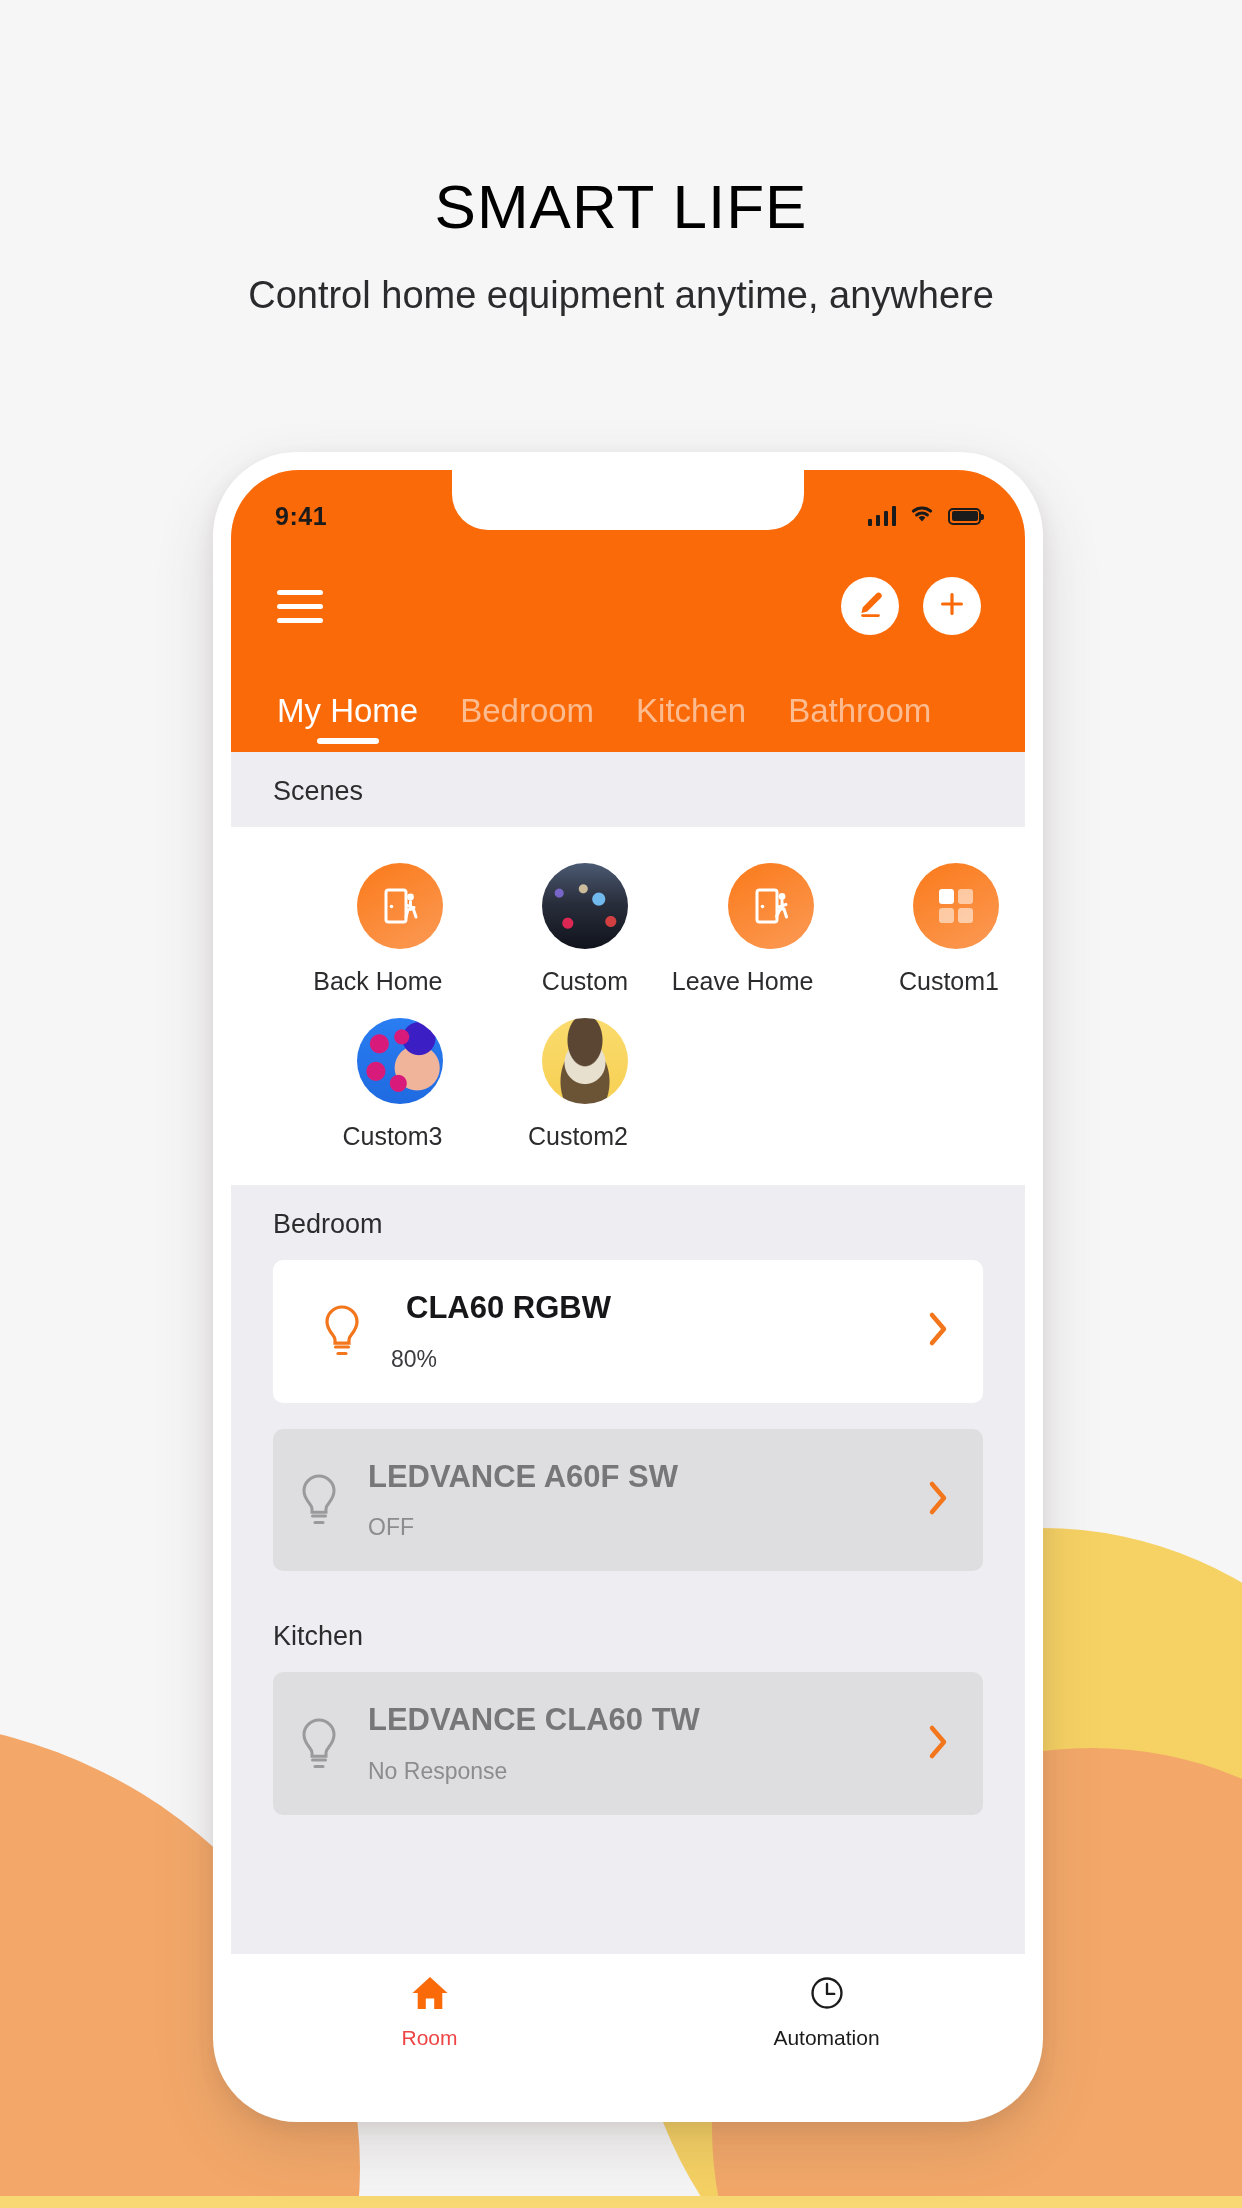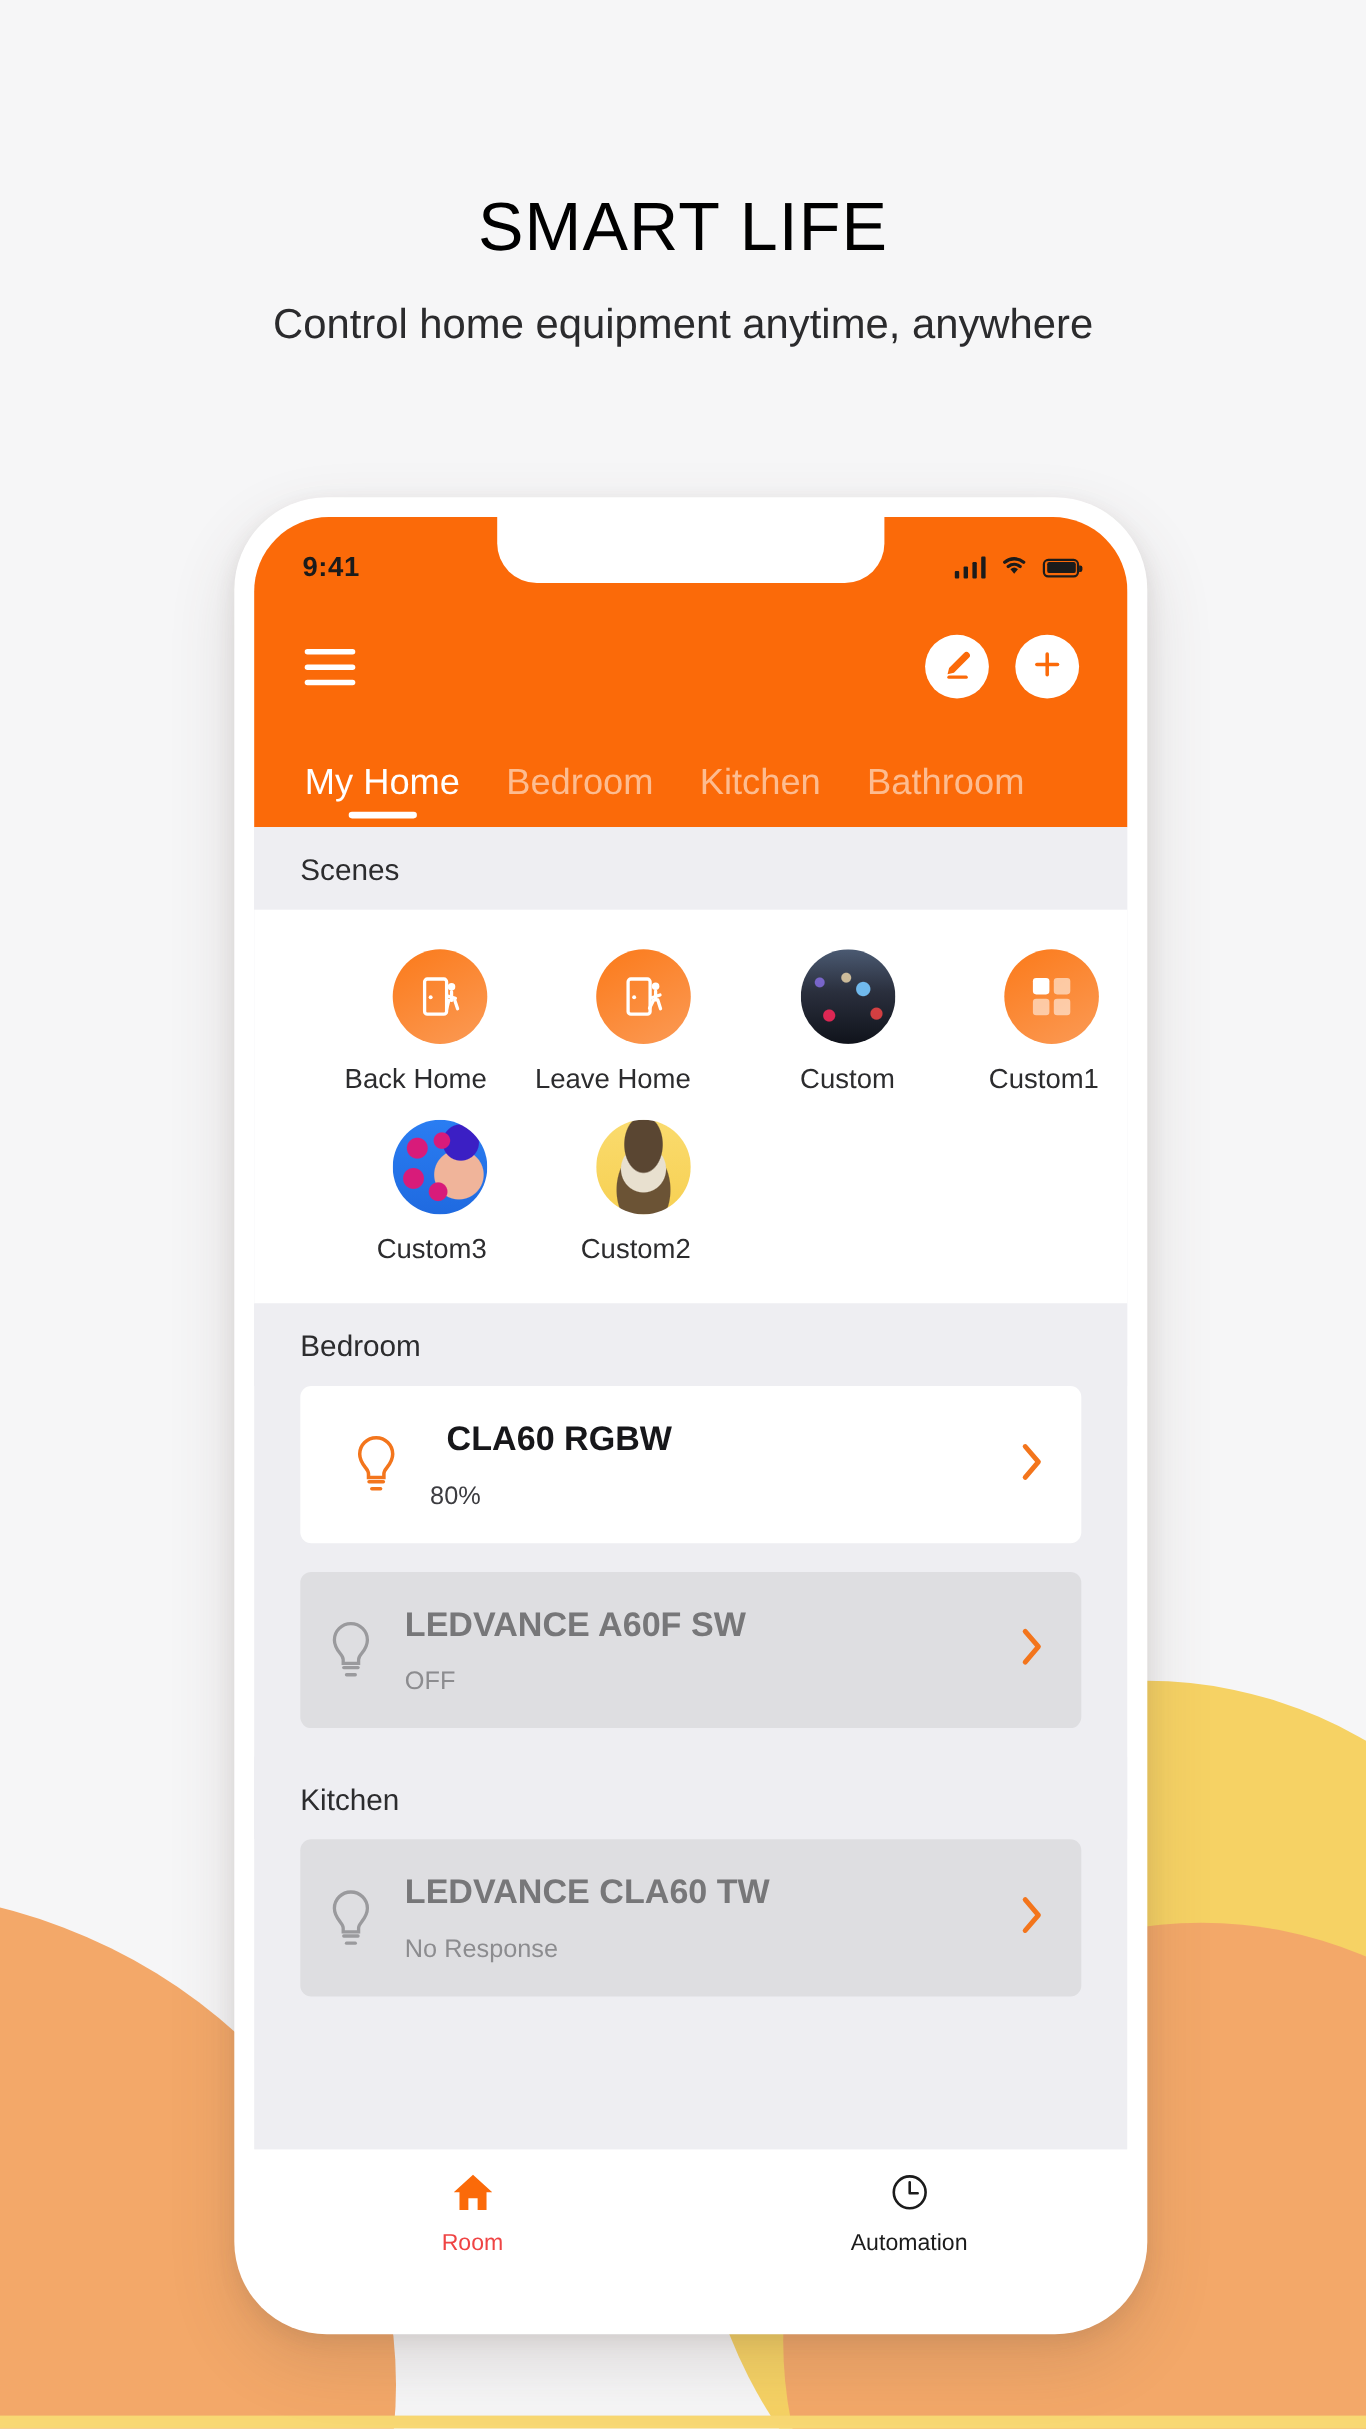--- a/index.html
+++ b/index.html
@@ -308,34 +308,34 @@
                   <rect x="12" y="10" width="20" height="32" rx="2.5" fill="none" stroke="#fff" stroke-width="3"></rect>
                   <circle cx="17.5" cy="26.5" r="1.8" fill="#fff"></circle>
                   <circle cx="36.5" cy="17" r="3.4" fill="#fff"></circle>
                   <path d="M36.5 21.5v8M33 25.5l7 2M34 29.5l-2 8M39.5 29.5l2.5 7.5" stroke="#fff" stroke-width="3" stroke-linecap="round" fill="none"></path>
                 </svg>
               </div>
               <div class="scene-label">Back Home</div>
             </div>
 
             <div class="scene">
+              <div class="scene-ico av-night"></div>
+              <div class="scene-label">Custom</div>
+            </div>
+
+            <div class="scene">
               <div class="scene-ico ico-grad">
                 <svg width="52" height="52" viewBox="0 0 52 52" aria-hidden="true">
                   <rect x="12" y="10" width="20" height="32" rx="2.5" fill="none" stroke="#fff" stroke-width="3"></rect>
                   <circle cx="17.5" cy="26.5" r="1.8" fill="#fff"></circle>
                   <circle cx="37" cy="16.5" r="3.4" fill="#fff"></circle>
                   <path d="M37 21v8M41 24.5l-7.5 2.5M39 29l2.5 8M35 29.5l-3.5 7" stroke="#fff" stroke-width="3" stroke-linecap="round" fill="none"></path>
                 </svg>
               </div>
               <div class="scene-label">Leave Home</div>
-            </div>
-
-            <div class="scene">
-              <div class="scene-ico av-night"></div>
-              <div class="scene-label">Custom</div>
             </div>
 
             <div class="scene">
               <div class="scene-ico ico-grad">
                 <svg width="46" height="46" viewBox="0 0 46 46" aria-hidden="true">
                   <rect x="6" y="6" width="15" height="15" rx="3" fill="#ffffff"></rect>
                   <rect x="25" y="6" width="15" height="15" rx="3" fill="#ffffff" opacity=".55"></rect>
                   <rect x="6" y="25" width="15" height="15" rx="3" fill="#ffffff" opacity=".55"></rect>
                   <rect x="25" y="25" width="15" height="15" rx="3" fill="#ffffff" opacity=".55"></rect>
                 </svg>

